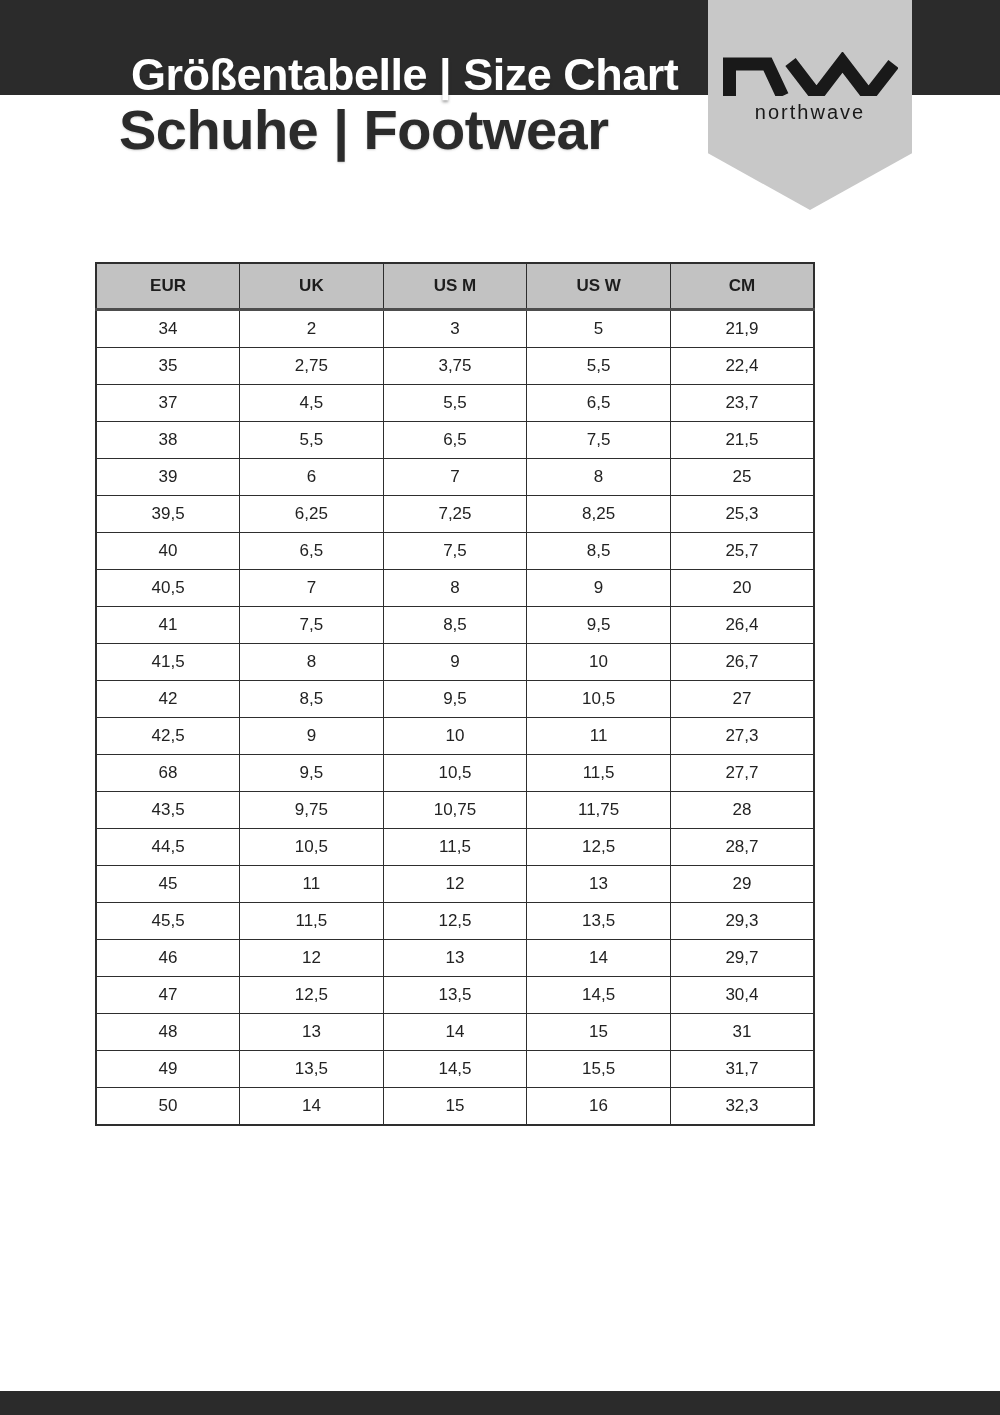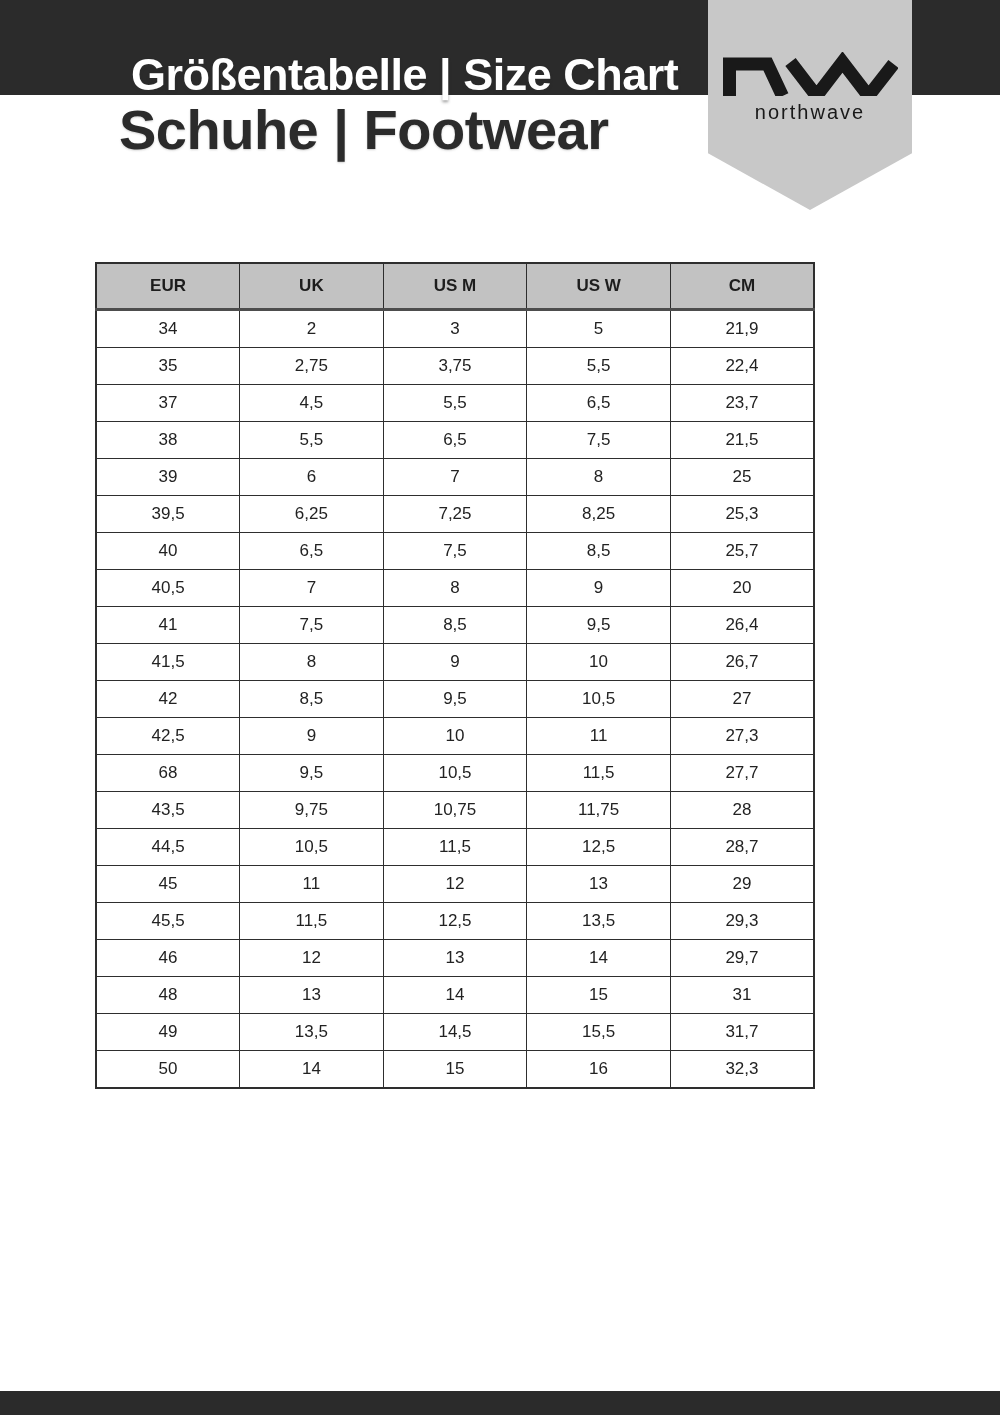--- a/index.html
+++ b/index.html
@@ -251,20 +251,27 @@
             <td>29,3</td>
           </tr>
           <tr>
             <td>46</td>
             <td>12</td>
             <td>13</td>
             <td>14</td>
             <td>29,7</td>
           </tr>
           <tr>
+            <td>47</td>
+            <td>12,5</td>
+            <td>13,5</td>
+            <td>14,5</td>
+            <td>30,4</td>
+          </tr>
+          <tr>
             <td>48</td>
             <td>13</td>
             <td>14</td>
             <td>15</td>
             <td>31</td>
           </tr>
           <tr>
             <td>49</td>
             <td>13,5</td>
             <td>14,5</td>

